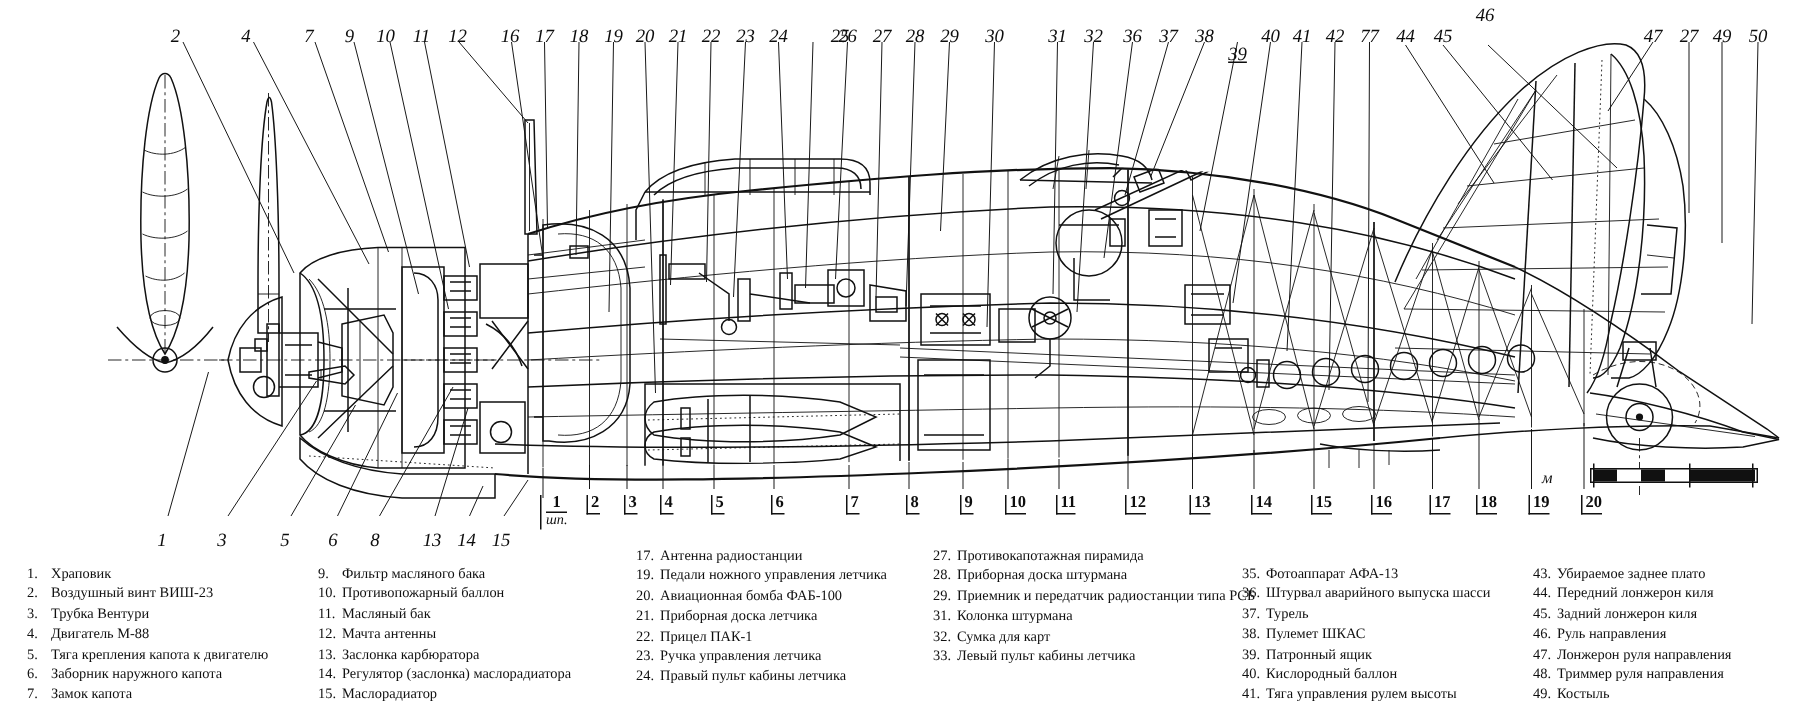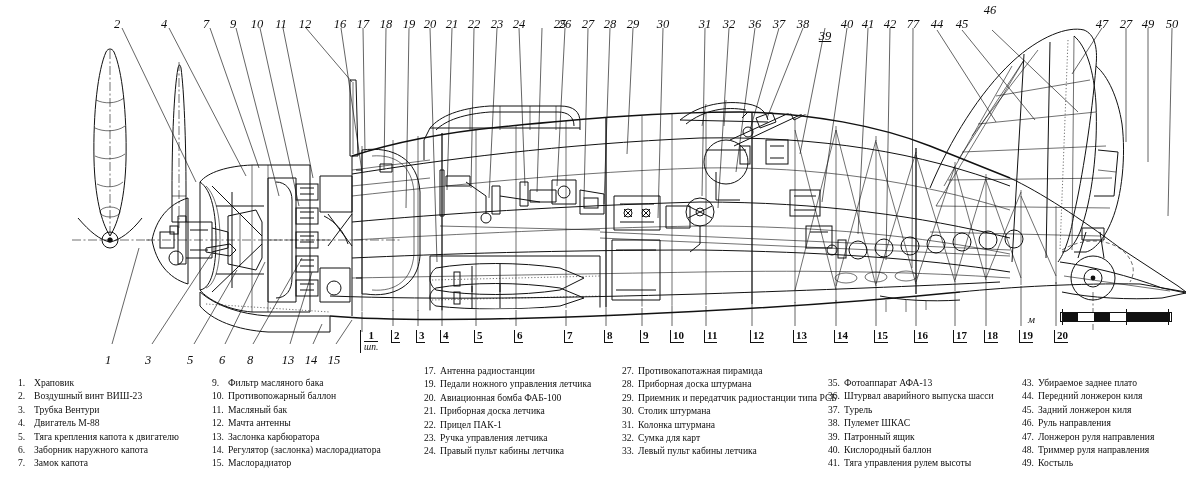--- a/index.html
+++ b/index.html
@@ -622,21 +622,20 @@
         <div class="legitem"><span class="num">20.</span><span class="txt">Авиационная бомба ФАБ-100</span></div>
         <div class="legitem"><span class="num">21.</span><span class="txt">Приборная доска летчика</span></div>
         <div class="legitem"><span class="num">22.</span><span class="txt">Прицел ПАК-1</span></div>
         <div class="legitem"><span class="num">23.</span><span class="txt">Ручка управления летчика</span></div>
         <div class="legitem"><span class="num">24.</span><span class="txt">Правый пульт кабины летчика</span></div>
       </div>
       <div class="legcol" style="left: 622px; top: 0px;">
         <div class="legitem"><span class="num">27.</span><span class="txt">Противокапотажная пирамида</span></div>
         <div class="legitem"><span class="num">28.</span><span class="txt">Приборная доска штурмана</span></div>
         <div class="legitem"><span class="num">29.</span><span class="txt">Приемник и передатчик радиостанции типа РСБ</span></div>
-        <div class="legitem"><span class="num">30.</span><span class="txt">Столик штурмана</span></div>
         <div class="legitem"><span class="num">31.</span><span class="txt">Колонка штурмана</span></div>
         <div class="legitem"><span class="num">32.</span><span class="txt">Сумка для карт</span></div>
         <div class="legitem"><span class="num">33.</span><span class="txt">Левый пульт кабины летчика</span></div>
       </div>
       <div class="legcol" style="left: 828px; top: 12px;">
         <div class="legitem"><span class="num">35.</span><span class="txt">Фотоаппарат АФА-13</span></div>
         <div class="legitem"><span class="num">36.</span><span class="txt">Штурвал аварийного выпуска шасси</span></div>
         <div class="legitem"><span class="num">37.</span><span class="txt">Турель</span></div>
         <div class="legitem"><span class="num">38.</span><span class="txt">Пулемет ШКАС</span></div>
         <div class="legitem"><span class="num">39.</span><span class="txt">Патронный ящик</span></div>

